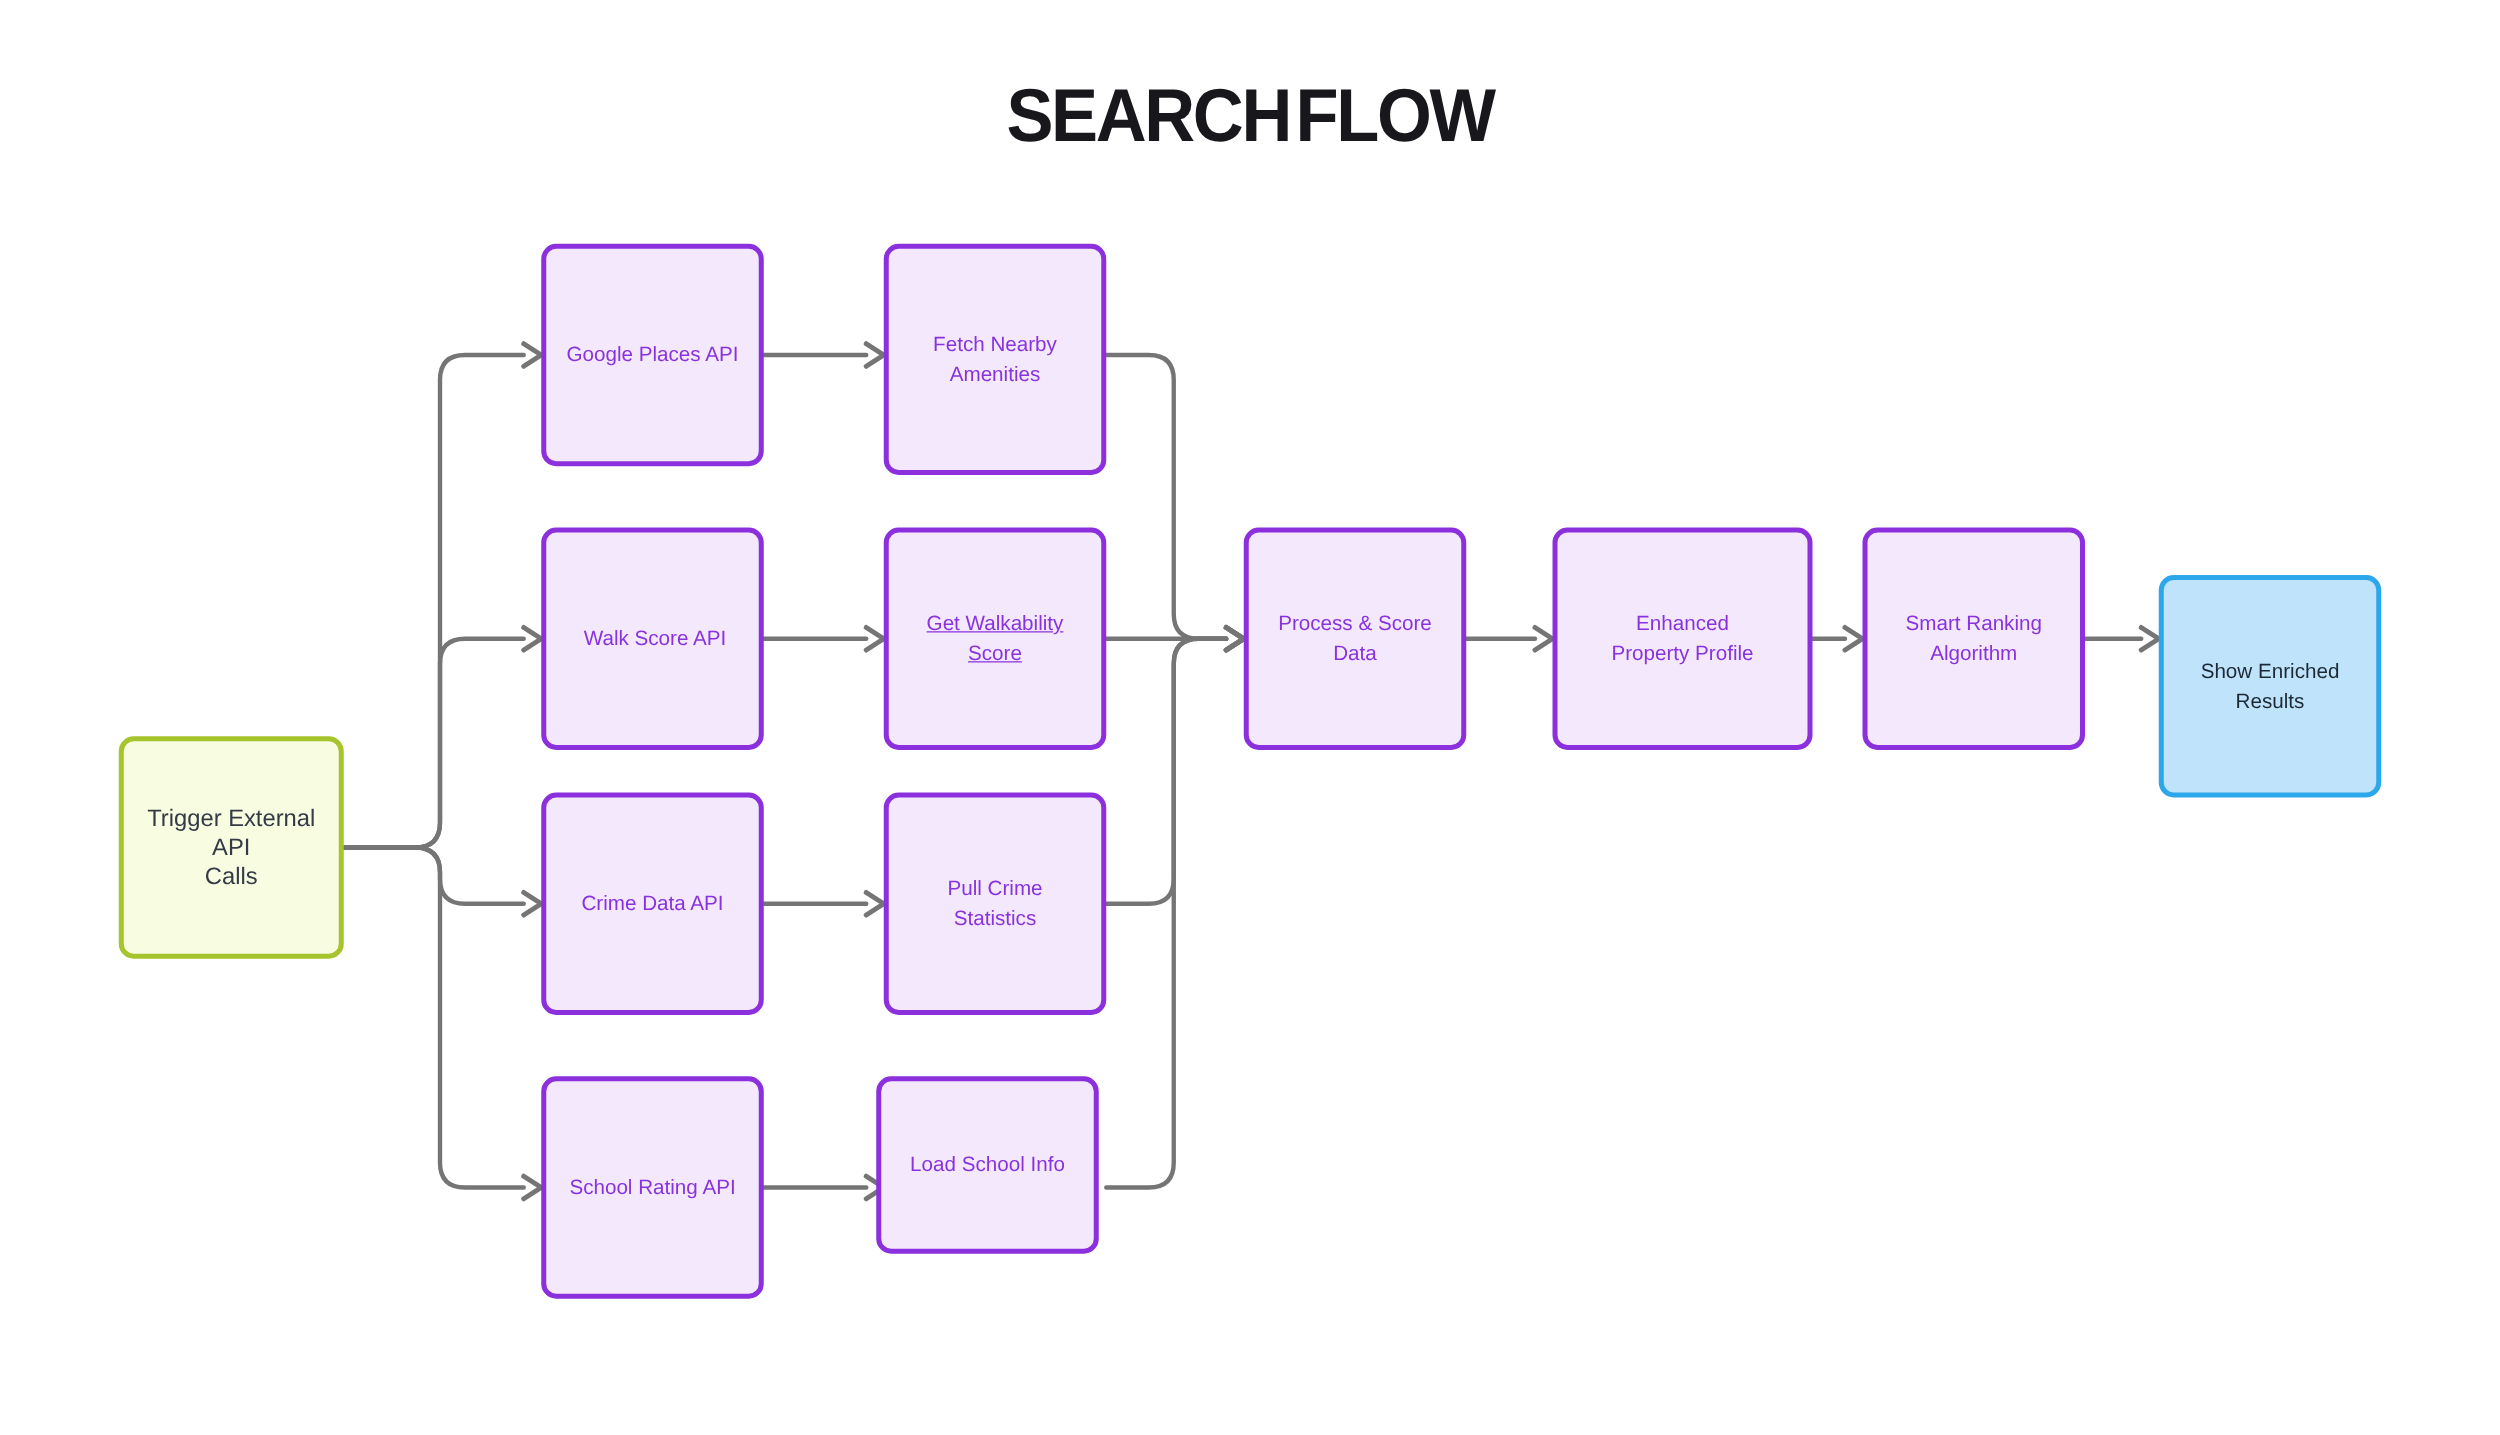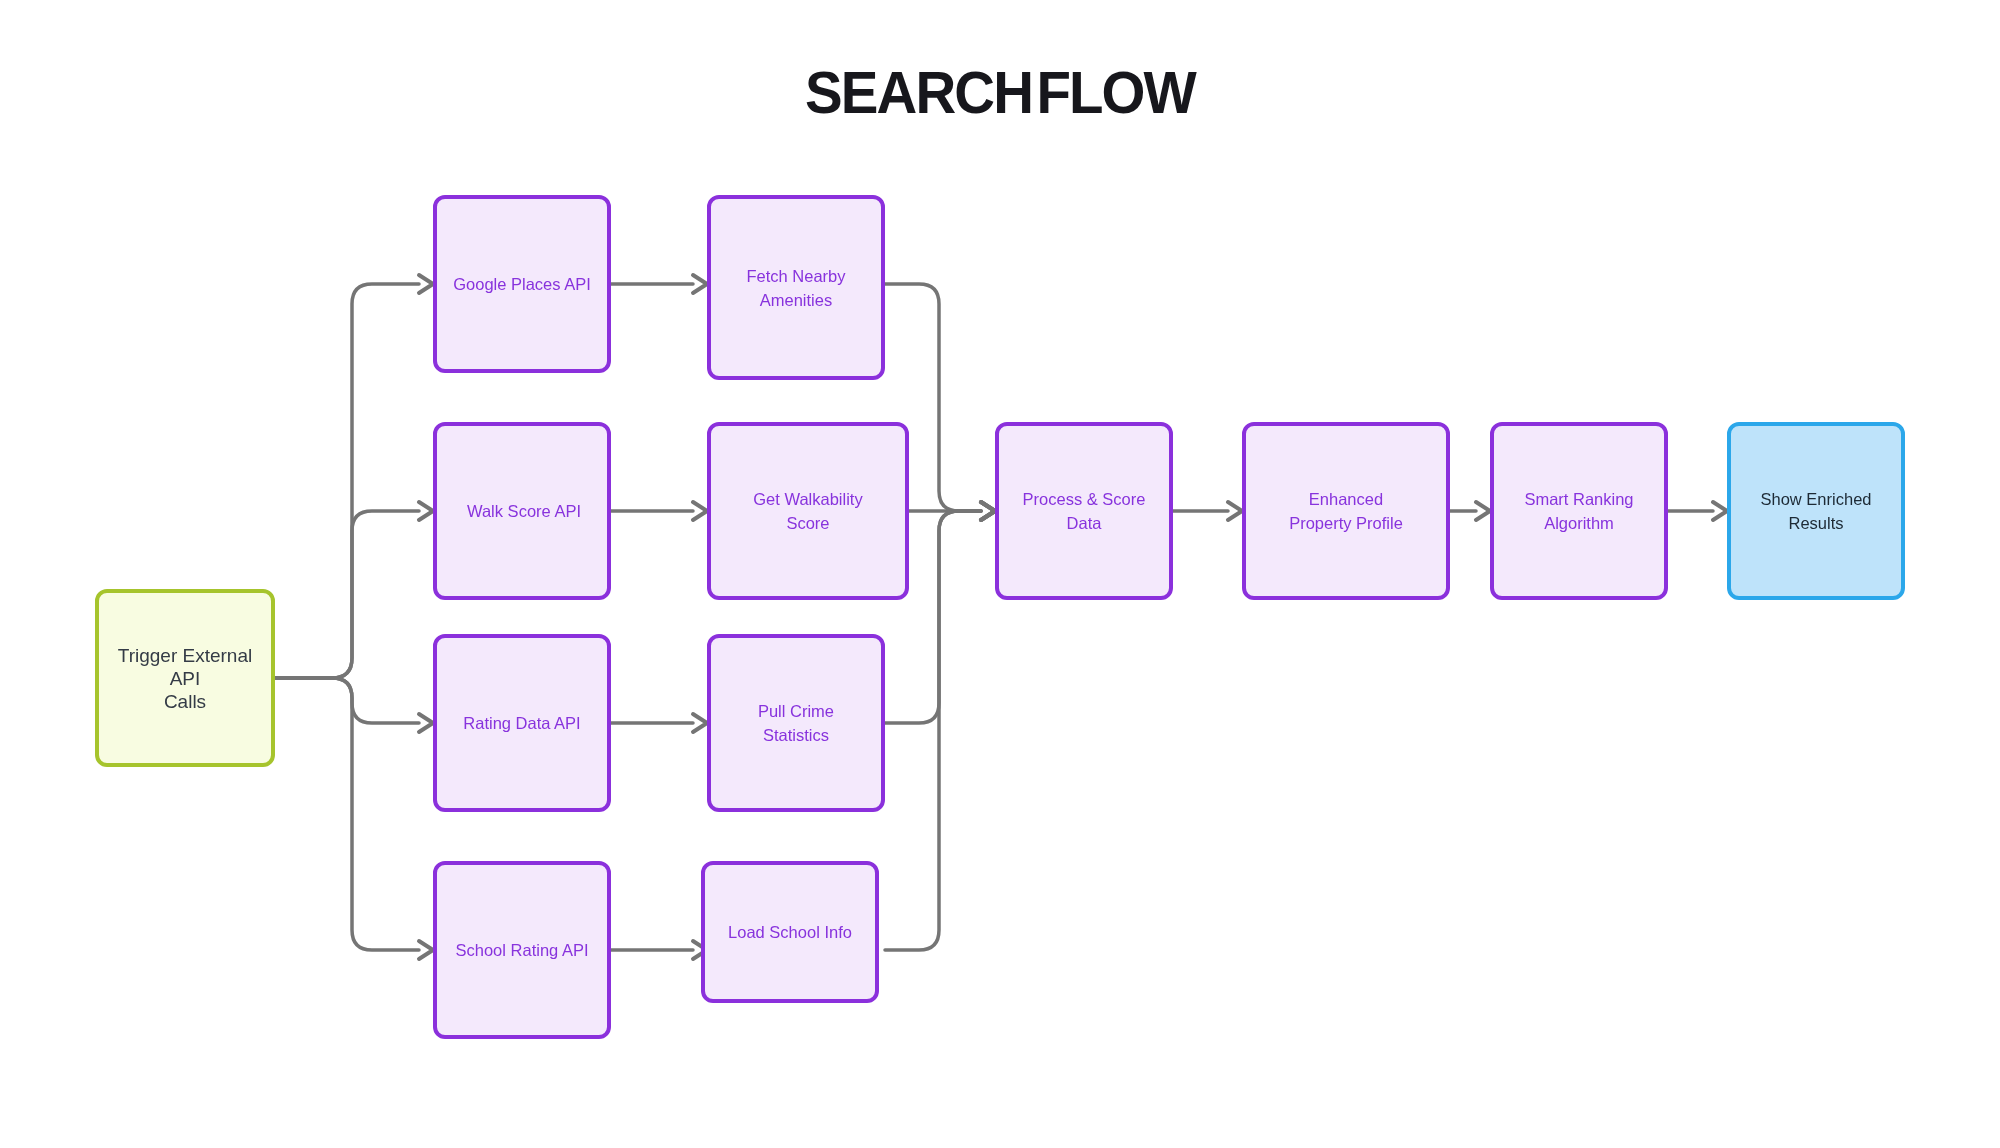--- a/index.html
+++ b/index.html
@@ -37,20 +37,21 @@
   .node--start {
     background: var(--c-green_fill, #f8fce1);
     border: 4px solid var(--c-green_border, #a6c42c);
     color: var(--c-dark_text, #343b46);
     font-size: 19px; line-height: 23px;
   }
   .node--end {
     background: var(--c-blue_fill, #bee3fa);
     border: 4px solid var(--c-blue_border, #2ba7ea);
     color: var(--c-darkblue_text, #1d2a35);
+    margin-top: 38px;
   }
 </style>
 </head>
 <body>
 
 <div class="title">SEARCH FLOW</div>
 
 <svg class="edges" width="2000" height="1148" viewBox="0 0 2000 1148">
   <defs>
     <marker id="arrowhead" markerUnits="userSpaceOnUse" markerWidth="26" markerHeight="26" viewBox="0 0 26 26" refX="6" refY="13" orient="auto">
@@ -74,28 +75,28 @@
   <path class="edge" d="M 1668 511 H 1713" marker-end="url(#arrowhead)"></path>
 </svg>
 
 <div class="node node--start" style="left:95px; top:589px; width:180px; height:178px;">Trigger External API
 Calls</div>
 
 <div class="node node--api" style="left:433px; top:195px; width:178px; height:178px;">Google Places API</div>
 
 <div class="node node--api" style="left:433px; top:422px; width:178px; height:178px;padding-left:12px;">Walk Score API</div>
 
-<div class="node node--api" style="left:433px; top:634px; width:178px; height:178px;">Rating Data API</div>
+<div class="node node--api" style="left:433px; top:634px; width:178px; height:178px;">Crime Data API</div>
 
 <div class="node node--api" style="left:433px; top:861px; width:178px; height:178px;">School Rating API</div>
 
 <div class="node node--api" style="left:707px; top:195px; width:178px; height:185px;">Fetch Nearby
 Amenities</div>
 
-<div class="node node--api" style="left:707px; top:422px; width:202px; height:178px;">Get Walkability
+<div class="node node--api" style="left:707px; top:422px; width:178px; height:178px;text-decoration:underline;">Get Walkability
 Score</div>
 
 <div class="node node--api" style="left:707px; top:634px; width:178px; height:178px;">Pull Crime
 Statistics</div>
 
 <div class="node node--api" style="left:701px; top:861px; width:178px; height:142px;">Load School Info</div>
 
 <div class="node node--api" style="left:995px; top:422px; width:178px; height:178px;">Process &amp; Score
 Data</div>
 

